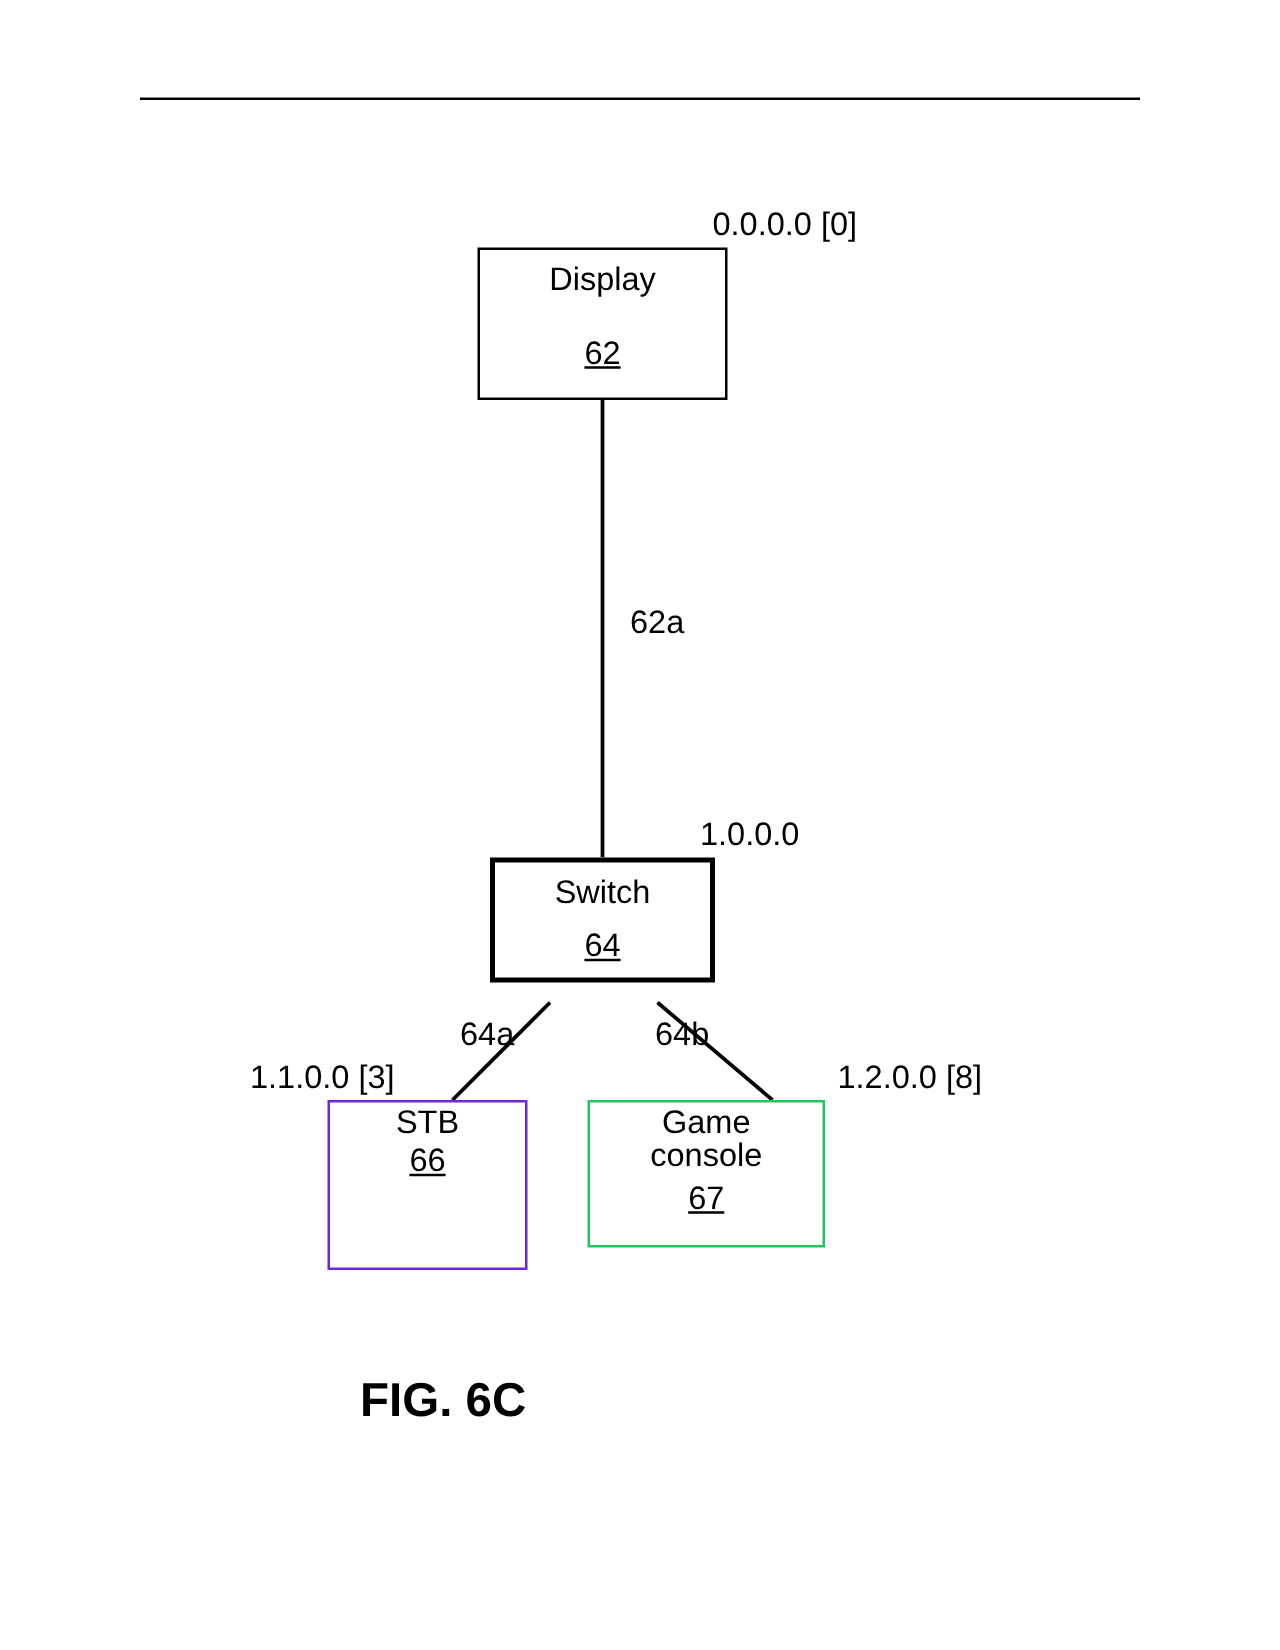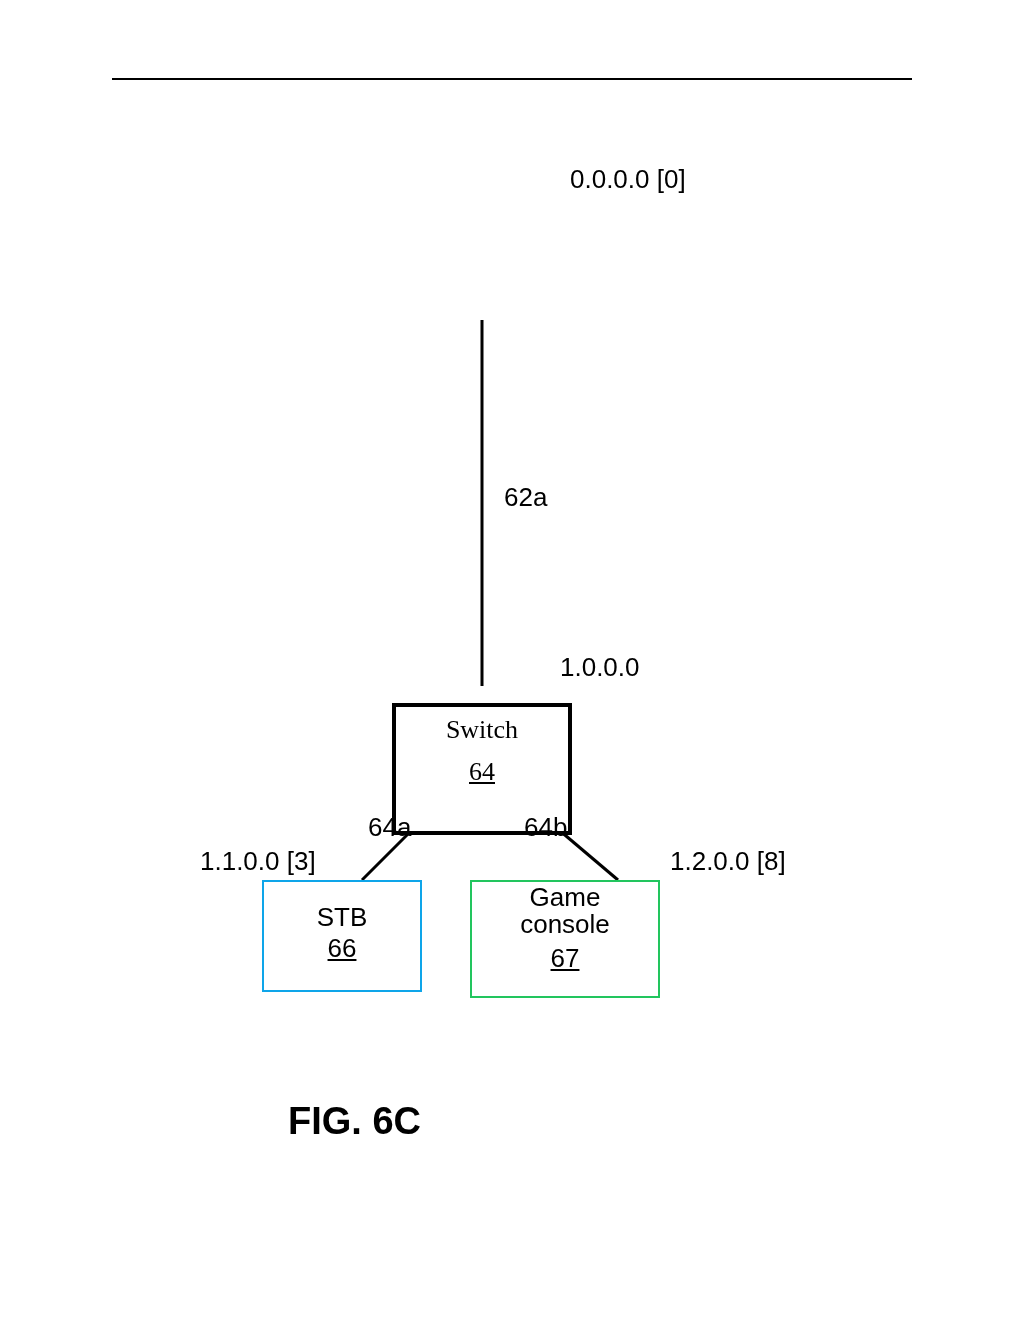--- a/index.html
+++ b/index.html
@@ -9,22 +9,22 @@
   .header-line { display: flex; justify-content: space-between; padding: 0 120px 0 120px; font-size: 18px; font-weight: bold; }
   .header-rule { margin-top: 6px; border: none; border-top: 2px solid #000; width: 800px; margin-left: 112px; }
   .diagram { position: absolute; left: 0; top: 0; width: 1024px; height: 1320px; }
 
   .node { position: absolute; background: #fff; text-align: center; }
   .node .label { font-size: 26px; }
   .node .ref { font-size: 26px; text-decoration: underline; }
   .label-abs { position: absolute; font-size: 26px; }
 
   .display-node { left: 382px; top: 198px; width: 200px; height: 122px; border: 2px solid #000; padding-top: 8px; }
-  .switch-node  { left: 392px; top: 703px; width: 180px; height: 132px; border: 4px solid #000; padding-top: 8px; font-family: Liberation Serif, serif; }
-  .stb-node     { left: 262px; top: 880px; width: 160px; height: 112px; border: 2px solid #0ea5e9; padding-top: 20px; }
+  .switch-node  { left: 392px; top: 686px; width: 180px; height: 100px; border: 4px solid #000; padding-top: 8px; }
+  .stb-node     { left: 262px; top: 880px; width: 160px; height: 136px; border: 2px solid #6d28d9; padding-top: 0; }
   .game-node    { left: 470px; top: 880px; width: 190px; height: 118px; border: 2px solid #22c55e; padding-top: 2px; line-height: 1.05; }
 
   .display-node .ref { display:block; margin-top: 28px; }
   .switch-node  .ref { display:block; margin-top: 12px; }
   .stb-node     .ref { display:block; }
   .game-node    .ref { display:block; margin-top: 6px; }
 
   .fig-caption { position: absolute; left: 288px; top: 1100px; font-size: 38px; font-weight: 900; font-family: Arial, sans-serif; }
 
   svg.lines { position:absolute; left:0; top:0; width:1024px; height:1320px; pointer-events:none; }
@@ -43,20 +43,24 @@
     <svg class="lines">
 
       <line x1="482" y1="320" x2="482" y2="686" stroke="#000" stroke-width="3"></line>
 
       <line x1="440" y1="802" x2="362" y2="880" stroke="#000" stroke-width="3"></line>
 
       <line x1="526" y1="802" x2="618" y2="880" stroke="#000" stroke-width="3"></line>
     </svg>
 
     <div class="label-abs" style="left:570px; top:164px;">0.0.0.0 [0]</div>
+    <div class="node display-node">
+      <div class="label">Display</div>
+      <span class="ref">62</span>
+    </div>
 
     <div class="label-abs" style="left:504px; top:482px;">62a</div>
 
     <div class="label-abs" style="left:560px; top:652px;">1.0.0.0</div>
     <div class="node switch-node">
       <div class="label">Switch</div>
       <span class="ref">64</span>
     </div>
 
     <div class="label-abs" style="left:368px; top:812px;">64a</div>

